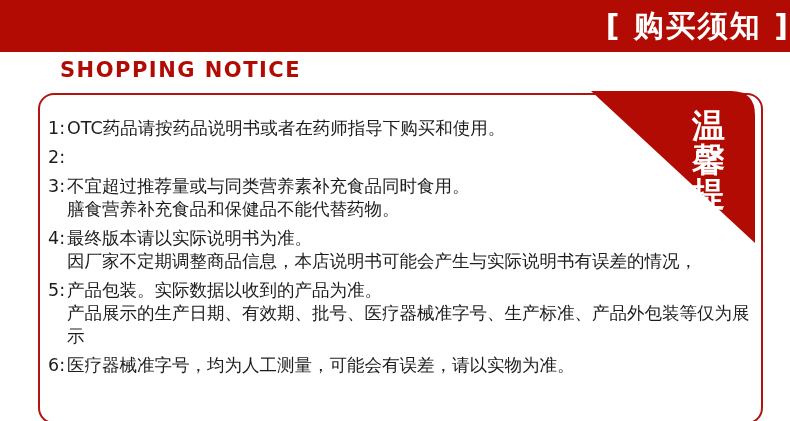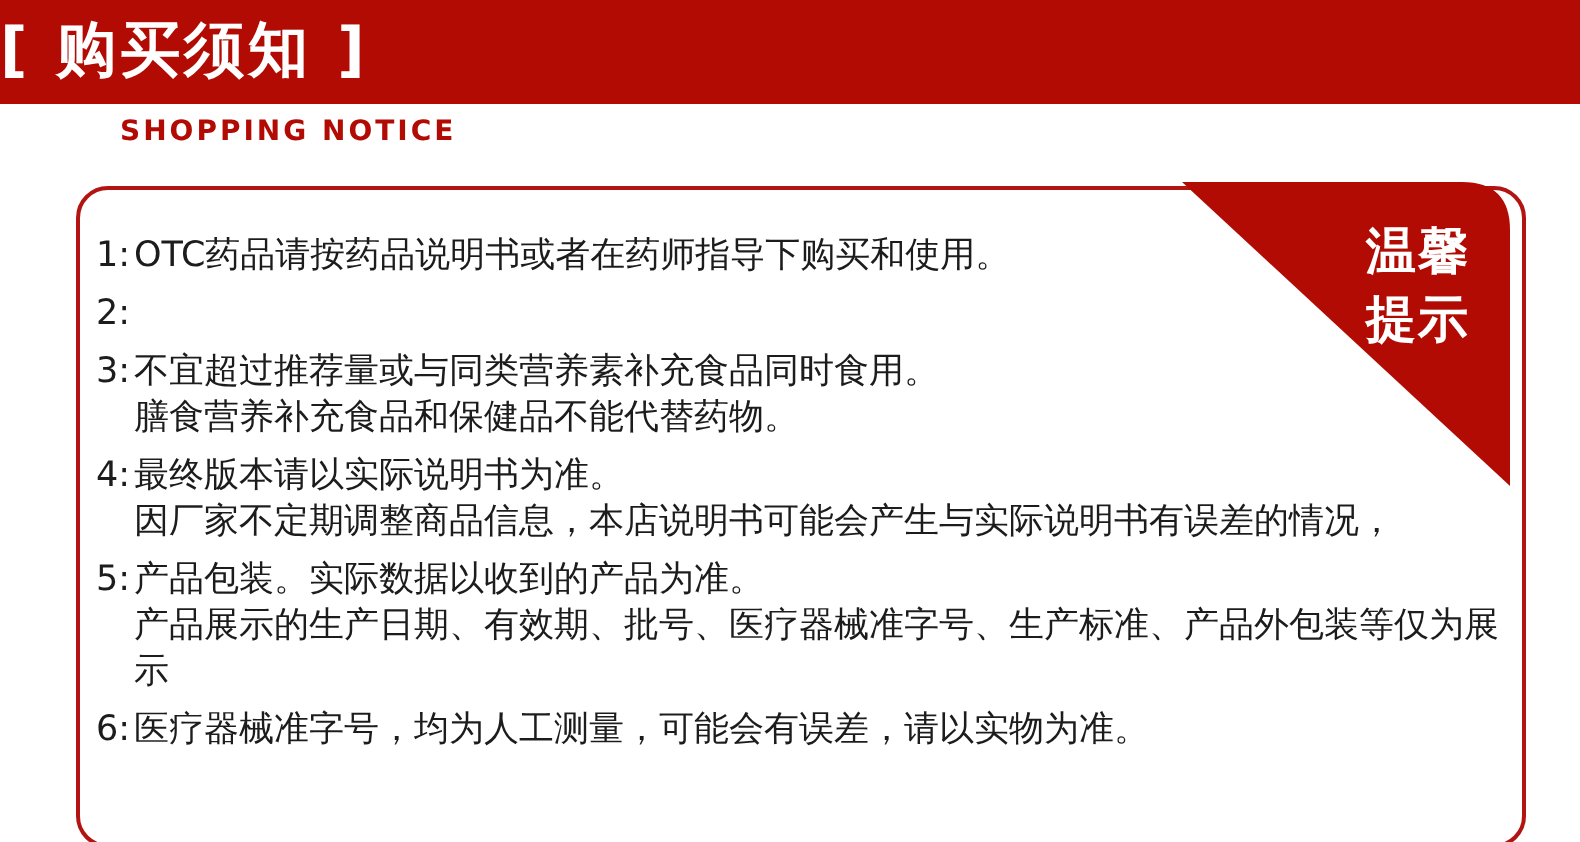--- a/index.html
+++ b/index.html
@@ -16,29 +16,29 @@
     color:var(--text_dark);
   }
   .page{position:relative;width:790px;height:421px;overflow:hidden;background:#fff;}
 
   
   .banner{
     position:absolute;left:0;top:0;width:790px;height:52px;
     background:var(--accent_red);
   }
   .banner h1{
-    margin:0;width:100%;text-align:left;
+    margin:0;width:100%;text-align:right;
     line-height:52px;font-size:30px;font-weight:bold;
     color:var(--white);letter-spacing:2px;
   }
 
   
   .subtitle{
     position:absolute;left:60px;top:58px;
-    font-size:14px;font-weight:bold;letter-spacing:1.5px;
+    font-size:21px;font-weight:bold;letter-spacing:1.5px;
     color:var(--accent_red);
   }
 
   
   .notice-box{
     position:absolute;left:38px;top:93px;
     width:713px;height:305px;
     border:2px solid var(--border_red);
     border-radius:16px;
     background:#ffffff;
@@ -57,21 +57,21 @@
 
   
   .corner{
     position:absolute;left:591px;top:91px;width:164px;height:152px;
   }
   .corner svg{display:block;width:164px;height:152px;}
   .corner svg path{fill:var(--accent_red);}
   .corner-text{
     position:absolute;left:86px;top:18px;width:64px;
     text-align:center;color:var(--white);
-    font-size:25px;font-weight:bold;line-height:34px;
+    font-size:33px;font-weight:bold;line-height:34px;
     letter-spacing:1px;
   }
 </style>
 </head>
 <body>
 
 <div class="page">
 
   <header class="banner">
     <h1>[ 购买须知 ]</h1>

